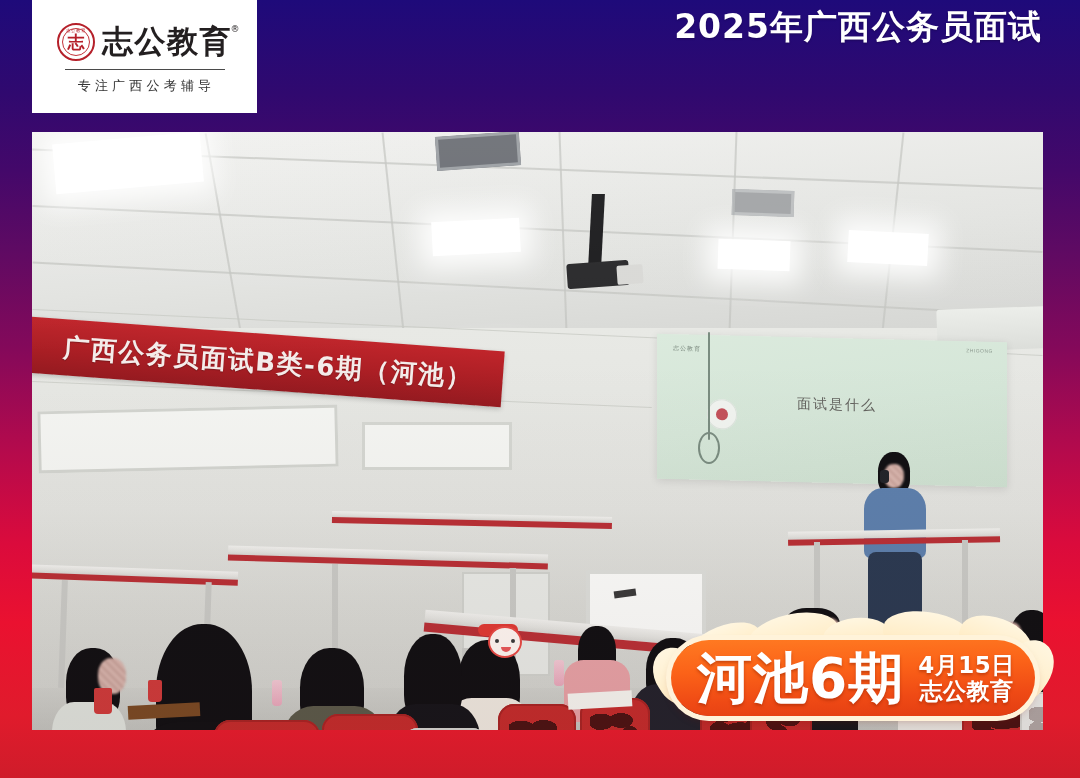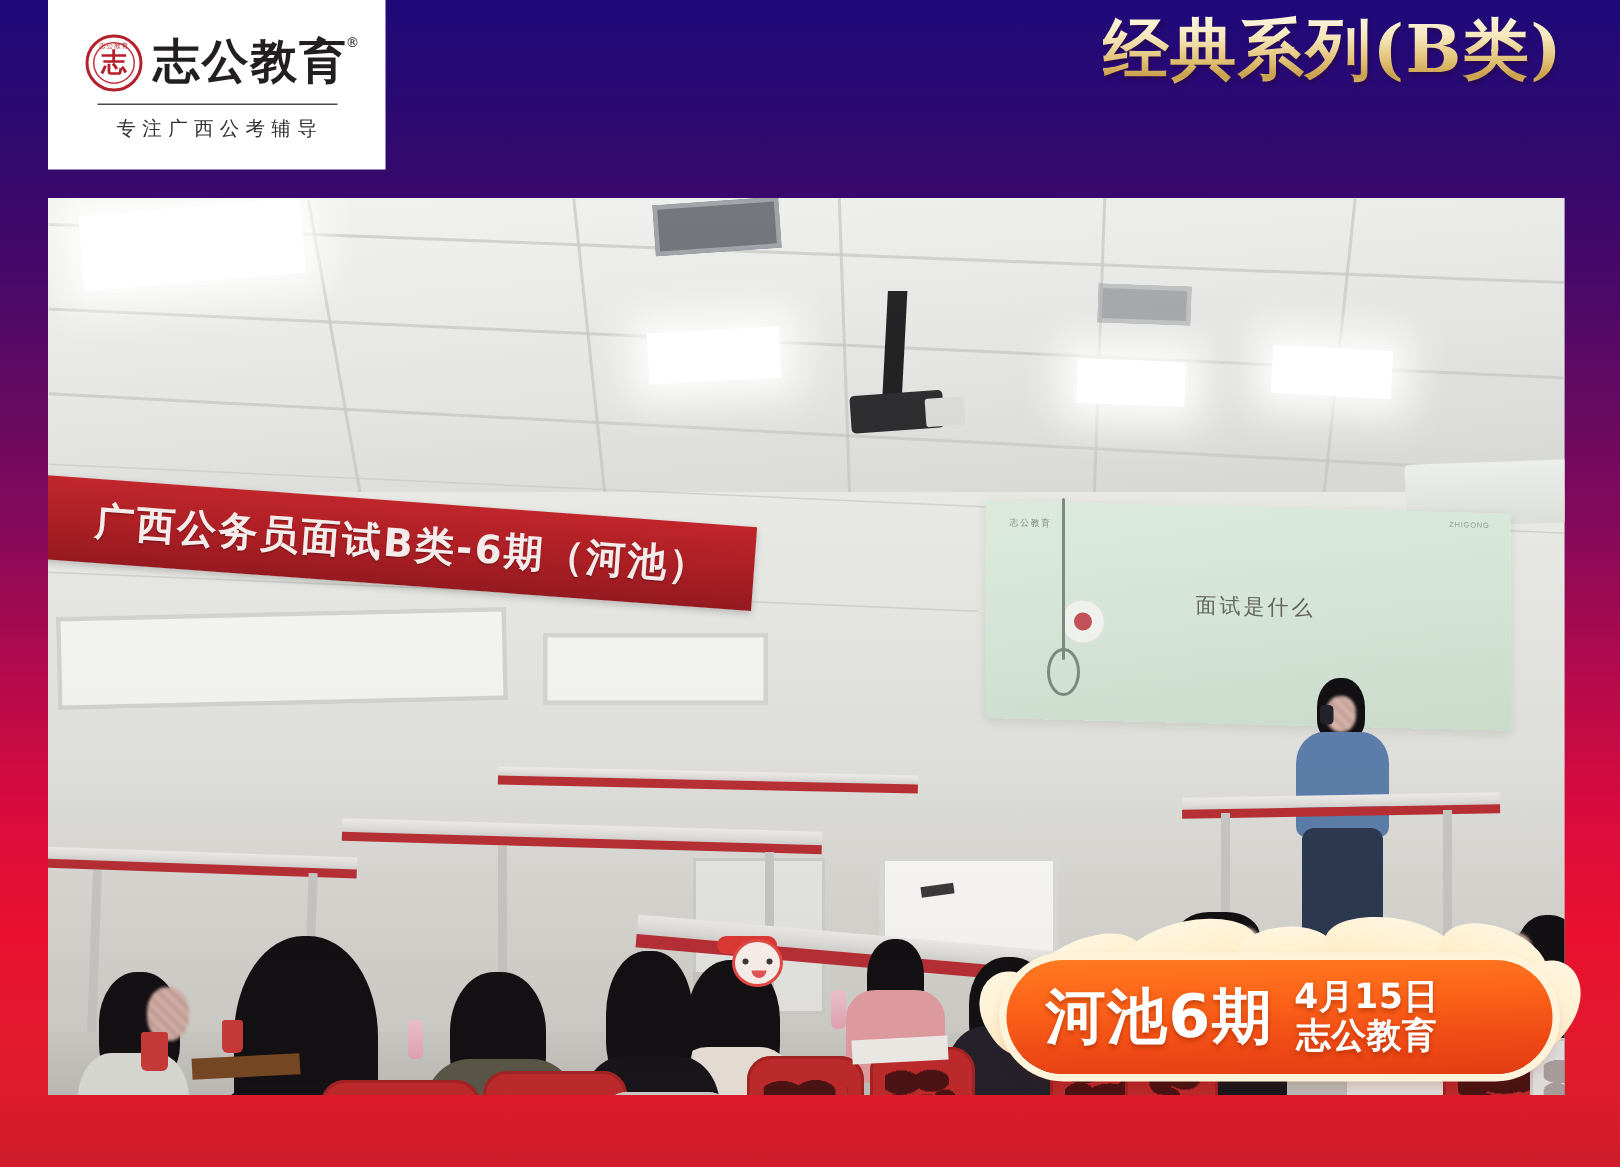--- a/index.html
+++ b/index.html
@@ -308,21 +308,21 @@
     border-radius:50% 50% 40% 40%;
   }
   #badge-plate{
     position:absolute; left:20px; top:28px; width:364px; height:76px;
     border-radius:40px;
     background:linear-gradient(178deg,#ff7a22 0%,#fb6218 38%,#ef4a15 72%,#e23d12 100%);
     box-shadow:0 0 0 5px #fff3da, 0 4px 10px rgba(120,20,0,.35);
     display:flex; align-items:center; padding:0 20px 0 26px;
   }
   #badge-main{
-    font-size:40px; font-weight:bold; color:#ffffff; line-height:1;
+    font-size:55px; font-weight:bold; color:#ffffff; line-height:1;
     letter-spacing:1px; white-space:nowrap;
     font-family:"DejaVu Sans","Liberation Sans",sans-serif;
     text-shadow:0 2px 3px rgba(150,35,0,.5);
   }
   #badge-right{
     margin-left:14px; display:flex; flex-direction:column;
     align-items:center; gap:1px;
   }
   #badge-date, #badge-sub{
     font-size:23px; font-weight:bold; color:#ffffff; line-height:1.08;
@@ -347,21 +347,21 @@
         <div id="brand-name">
           <span>志公教育</span>
           <span id="brand-reg">®</span>
         </div>
       </div>
       <div id="logo-rule"></div>
       <div id="brand-tag">专注广西公考辅导</div>
     </div>
 
     <div id="title-block">
-      <div id="title-line2">经典系列(B类)</div>
+      <div id="title-line1">2025年广西公务员面试</div>
     </div>
 
   </div>
 
   <div id="photo">
 
     <div class="ceiling"></div>
     <div class="ceil-grid" style="left:0;top:36px;width:1011px;height:1.5px;transform:rotate(2.2deg);"></div>
     <div class="ceil-grid" style="left:0;top:96px;width:1011px;height:1.5px;transform:rotate(2.6deg);"></div>
     <div class="ceil-grid" style="left:0;top:156px;width:1011px;height:1.5px;transform:rotate(3deg);"></div>

